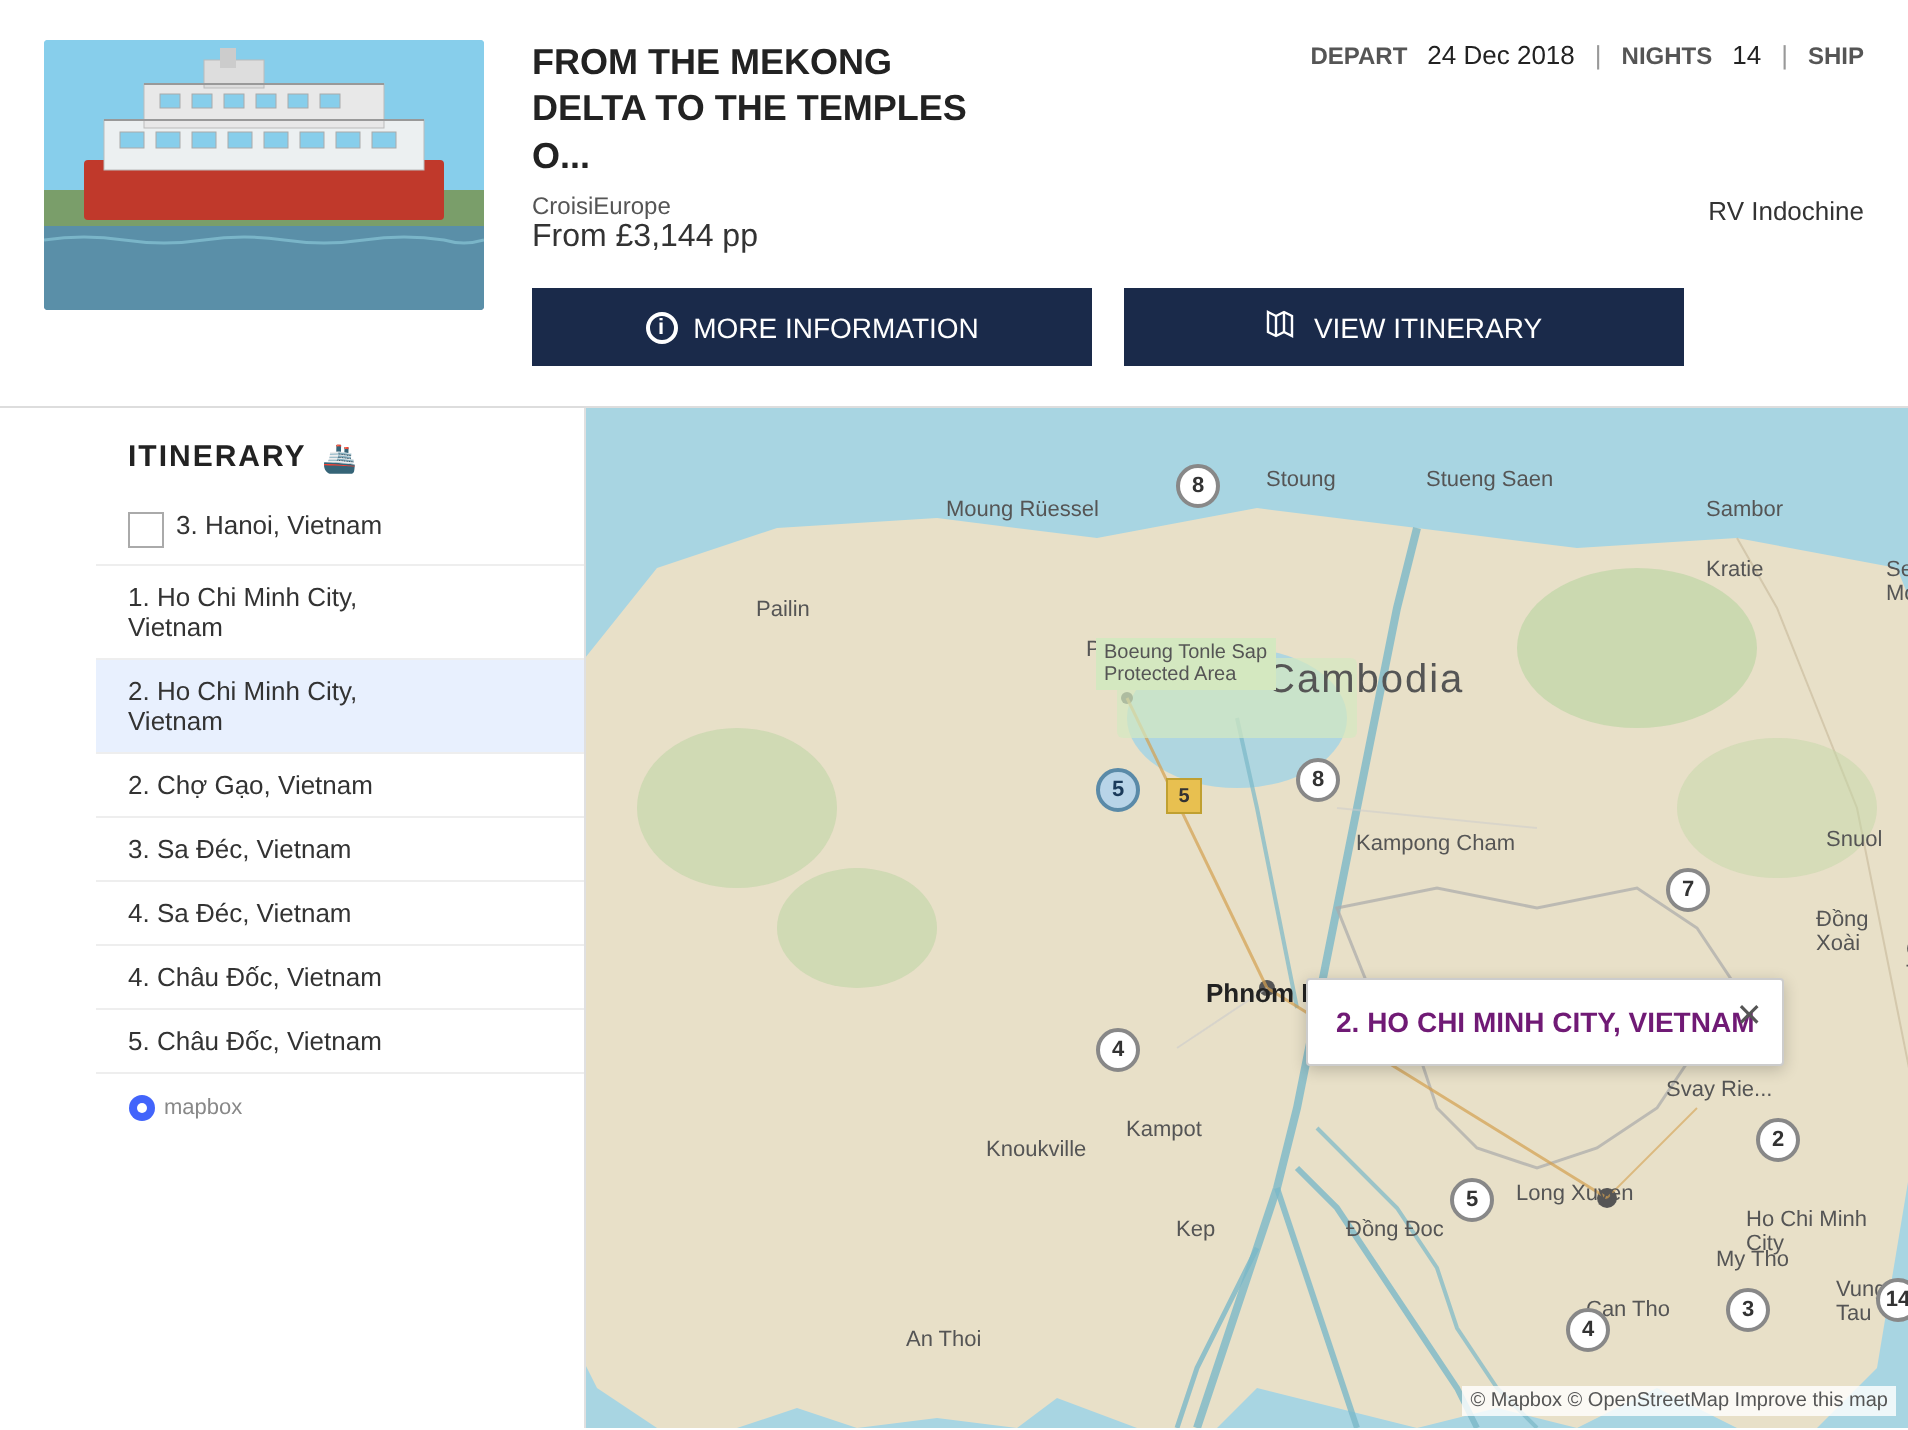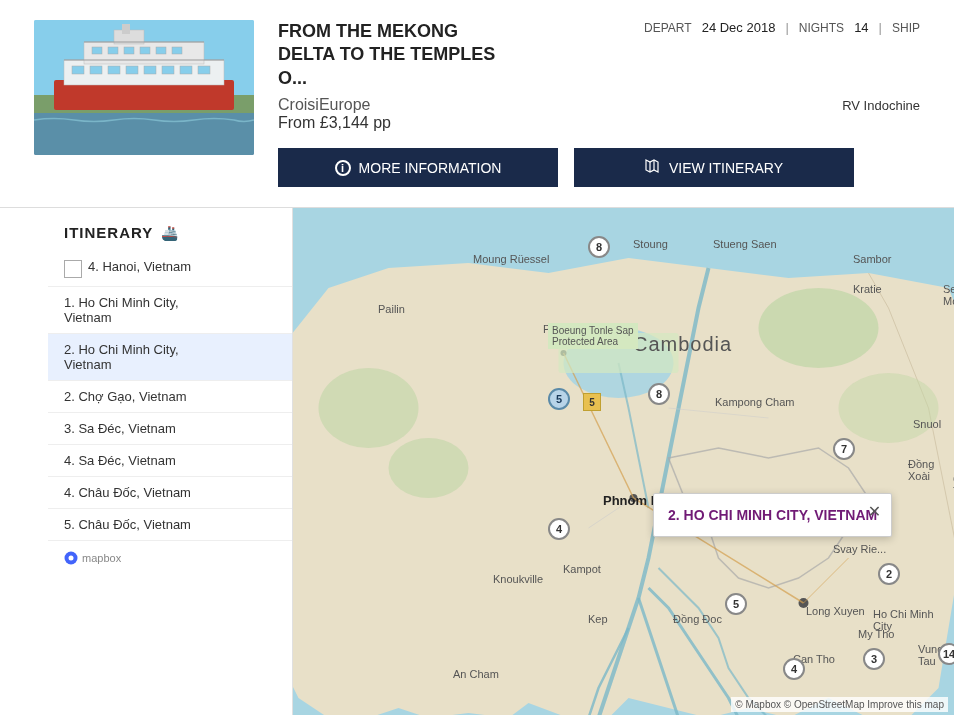--- a/index.html
+++ b/index.html
@@ -13,21 +13,21 @@
     .outer-wrapper {
       background: #fff;
       width: 954px;
       min-height: 715px;
     }
 
     
     .cruise-card {
       display: flex;
       flex-direction: row;
-      padding: 20px 34px;
+      padding: 20px 22px;
       background: #fff;
       border-bottom: 1px solid #ddd;
       align-items: flex-start;
       gap: 24px;
     }
 
     .cruise-image {
       width: 220px;
       height: 135px;
       background: linear-gradient(180deg, #87CEEB 0%, #87CEEB 45%, #4a90a4 45%, #4a90a4 70%, #8B4513 70%, #8B4513 80%, #5a7fa0 80%, #5a7fa0 100%);
@@ -69,37 +69,37 @@
     .cruise-meta {
       display: flex;
       align-items: center;
       gap: 10px;
       font-size: 13px;
       color: #333;
       white-space: nowrap;
     }
 
     .cruise-meta .meta-label {
-      font-weight: normal;
+      font-weight: bold;
       color: #555;
       font-size: 12px;
       text-transform: uppercase;
     }
 
     .cruise-meta .meta-value {
       color: #222;
       font-size: 13px;
     }
 
     .meta-sep {
       color: #999;
     }
 
     .cruise-company {
-      font-size: 16px;
+      font-size: 12px;
       color: #555;
     }
 
     .cruise-ship-row {
       font-size: 13px;
       color: #333;
     }
 
     .cruise-price {
       font-size: 16px;
@@ -419,21 +419,21 @@
   <div class="main-content">
 
     <div class="sidebar">
       <div class="itinerary-header">
         <span class="itinerary-title">ITINERARY</span>
         <span style="font-size:14px;">🚢</span>
       </div>
       <ul class="sidebar-list">
         <li class="sidebar-item">
           <div class="item-number-box" style="border-color:#aaa;"></div>
-          <span>4. Hanoi, Vietnam</span>
+          <span>3. Hanoi, Vietnam</span>
         </li>
         <li class="sidebar-item">
           <span>1. Ho Chi Minh City,<br>Vietnam</span>
         </li>
         <li class="sidebar-item active">
           <span>2. Ho Chi Minh City,<br>Vietnam</span>
         </li>
         <li class="sidebar-item">
           <span>2. Chợ Gạo, Vietnam</span>
         </li>
@@ -505,37 +505,37 @@
       <div class="map-label small" style="top:30px; left:340px;">Stoung</div>
       <div class="map-label small" style="top:30px; left:420px;">Stueng Saen</div>
       <div class="map-label small" style="top:45px; left:560px;">Sambor</div>
       <div class="map-label small" style="top:75px; left:560px;">Kratie</div>
       <div class="map-label small" style="top:75px; left:650px;">Sen Monorom</div>
       <div class="map-label small" style="top:45px; left:180px;">Moung Rüessel</div>
       <div class="map-label small" style="top:95px; left:85px;">Pailin</div>
       <div class="map-label small" style="top:115px; left:250px;">Pursat</div>
       <div class="map-label country" style="top:125px; left:340px;">Cambodia</div>
       <div class="map-label small" style="top:115px; left:255px; font-size:10px; background:#d4e8c0; padding:2px 4px;">Boeung Tonle Sap<br>Protected Area</div>
-      <div class="map-label small" style="top:188px; left:385px;margin-left:37px;">Kampong Cham</div>
+      <div class="map-label small" style="top:212px; left:385px;">Kampong Cham</div>
       <div class="map-label small" style="top:210px; left:620px;">Snuol</div>
       <div class="map-label small" style="top:250px; left:615px;">Đồng Xoài</div>
       <div class="map-label small" style="top:265px; left:660px;">Chon Thành</div>
       <div class="map-label city" style="top:285px; left:310px;">Phnom Penh</div>
       <div class="map-label small" style="top:305px; left:530px;">Tây Ninh</div>
       <div class="map-label small" style="top:335px; left:540px;">Svay Rie...</div>
       <div class="map-label small" style="top:355px; left:270px;">Kampot</div>
       <div class="map-label small" style="top:365px; left:200px;">Knoukville</div>
       <div class="map-label small" style="top:405px; left:295px;">Kep</div>
       <div class="map-label small" style="top:405px; left:380px;">Đồng Đoc</div>
-      <div class="map-label small" style="top:397px; left:465px;margin-left:48px;">Long Xuyen</div>
+      <div class="map-label small" style="top:387px; left:465px;">Long Xuyen</div>
       <div class="map-label small" style="top:400px; left:580px;">Ho Chi Minh City</div>
       <div class="map-label small" style="top:420px; left:565px;">My Tho</div>
       <div class="map-label small" style="top:435px; left:625px;">Vung Tau</div>
       <div class="map-label small" style="top:445px; left:500px;">Can Tho</div>
-      <div class="map-label small" style="top:460px; left:160px;">An Cham</div>
+      <div class="map-label small" style="top:460px; left:160px;">An Thoi</div>
 
       <div class="map-num" style="width:22px; height:22px; top:28px; left:295px;">8</div>
       <div class="map-num" style="width:22px; height:22px; top:175px; left:355px;">8</div>
       <div class="map-num blue" style="width:22px; height:22px; top:180px; left:255px;">5</div>
       <div class="map-num" style="width:22px; height:22px; top:287px; left:430px;">7</div>
       <div class="map-num" style="width:22px; height:22px; top:310px; left:255px;">4</div>
       <div class="map-num" style="width:22px; height:22px; top:385px; left:432px;">5</div>
       <div class="map-num" style="width:22px; height:22px; top:440px; left:570px;">3</div>
       <div class="map-num" style="width:22px; height:22px; top:450px; left:490px;">4</div>
       <div class="map-num" style="width:22px; height:22px; top:355px; left:585px;">2</div>

